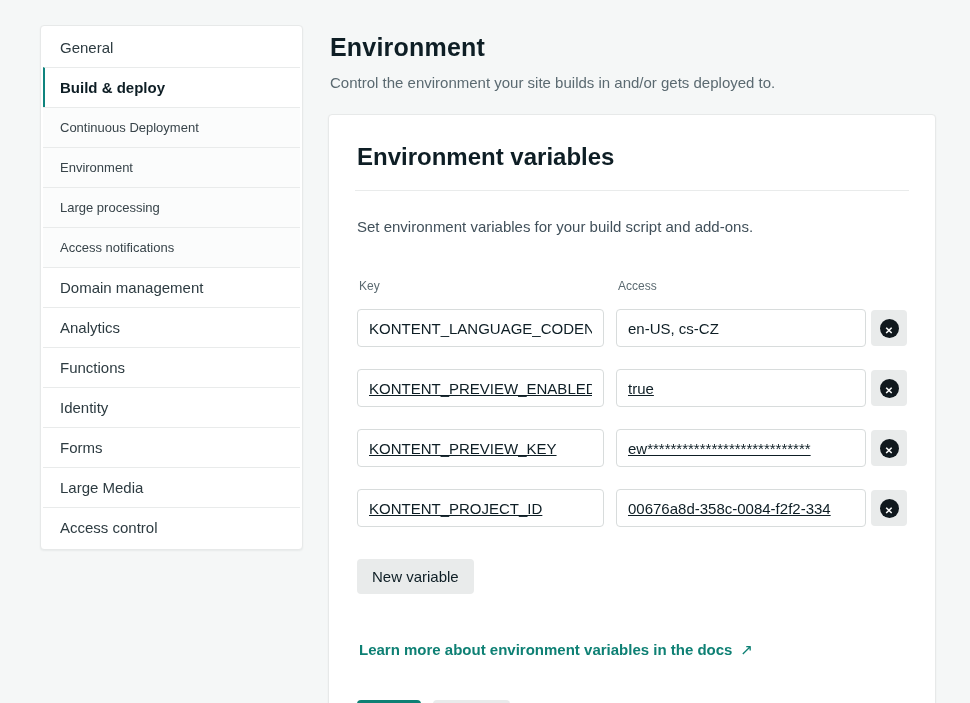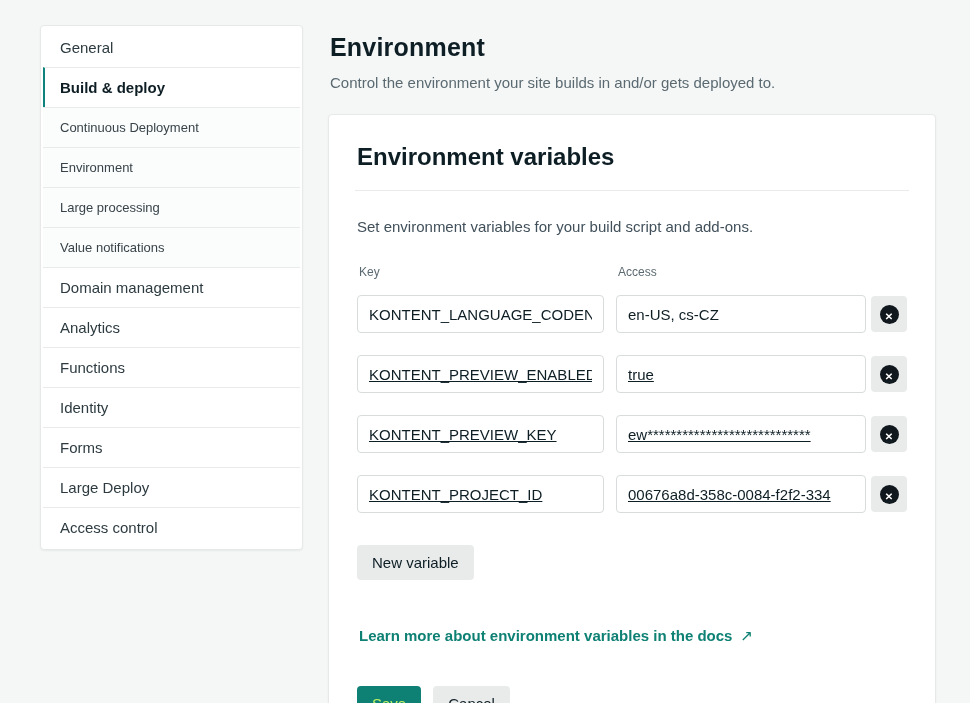--- a/index.html
+++ b/index.html
@@ -38,21 +38,21 @@
   .card {
     margin-top:21px; background:#fff;
     border:1px solid #e7e9e9; border-radius:4px;
     box-shadow:0 1px 2px rgba(14,30,37,.06);
     padding:26px; min-height:598px;
   }
   .card-title { font-size:24px; font-weight:700; }
   .card-divider { border:none; border-top:1px solid #e9ebeb; margin:17px 0 0 0; }
   .card-desc { font-size:15px; color:#41505a; margin-top:21px; }
 
-  .col-labels { display:flex; margin-top:24px; }
+  .col-labels { display:flex; margin-top:38px; }
   .col-label { font-size:12px; color:#5b6a71; }
   .col-label.key { width:259px; }
   .col-label.value { width:250px; }
 
   .var-row { display:flex; align-items:center; margin-top:10px; }
   .var-row + .var-row { margin-top:18px;text-decoration:underline; }
   .text-input {
     height:38px; border:1px solid #d8dcdc; border-radius:4px;
     font-family:inherit; font-size:15px; color:#0e1e25;
     padding:0 11px; background:#fff; outline:none;
@@ -91,27 +91,27 @@
 <body>
 
 <div class="layout">
 
   <aside class="sidebar">
     <div class="nav-item">General</div>
     <div class="nav-item active">Build &amp; deploy</div>
     <div class="nav-item sub">Continuous Deployment</div>
     <div class="nav-item sub">Environment</div>
     <div class="nav-item sub">Large processing</div>
-    <div class="nav-item sub">Value notifications</div>
+    <div class="nav-item sub">Access notifications</div>
     <div class="nav-item">Domain management</div>
     <div class="nav-item">Analytics</div>
     <div class="nav-item">Functions</div>
     <div class="nav-item">Identity</div>
     <div class="nav-item">Forms</div>
-    <div class="nav-item">Large Deploy</div>
+    <div class="nav-item">Large Media</div>
     <div class="nav-item">Access control</div>
   </aside>
 
   <main class="content">
     <h1 class="page-title">Environment</h1>
     <p class="page-subtitle">Control the environment your site builds in and/or gets deployed to.</p>
 
     <section class="card">
       <h2 class="card-title">Environment variables</h2>
       <hr class="card-divider">

